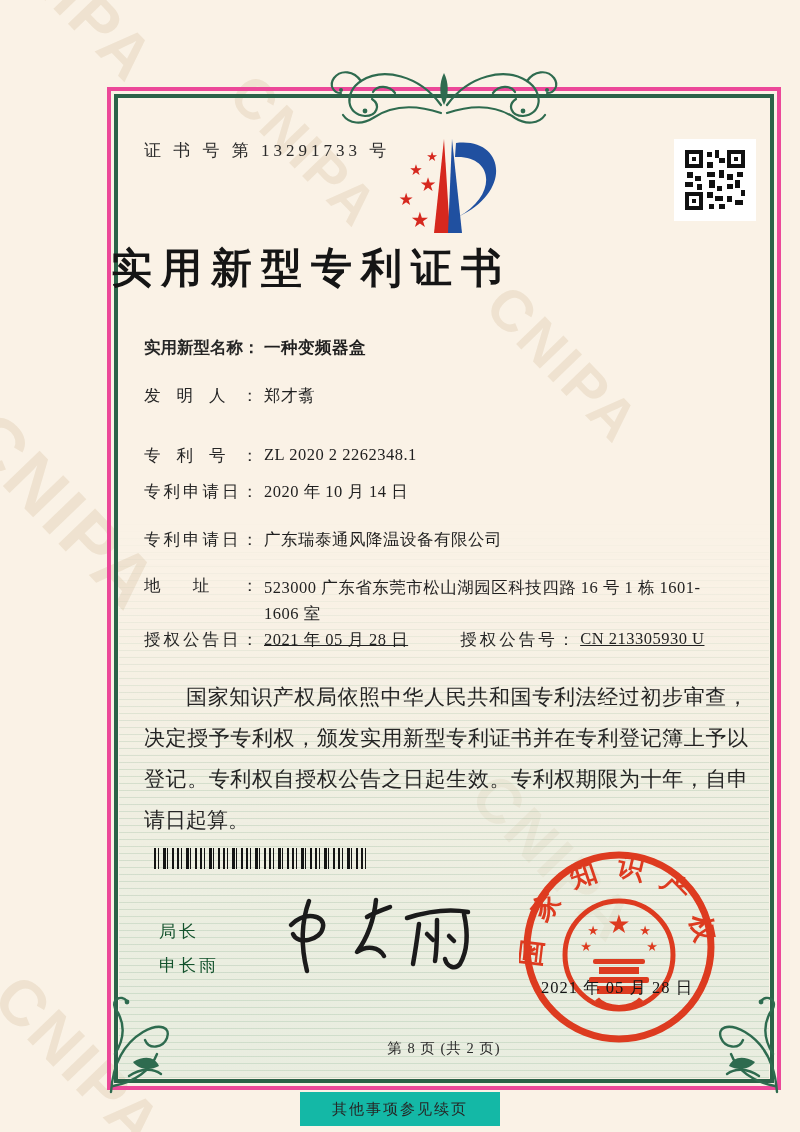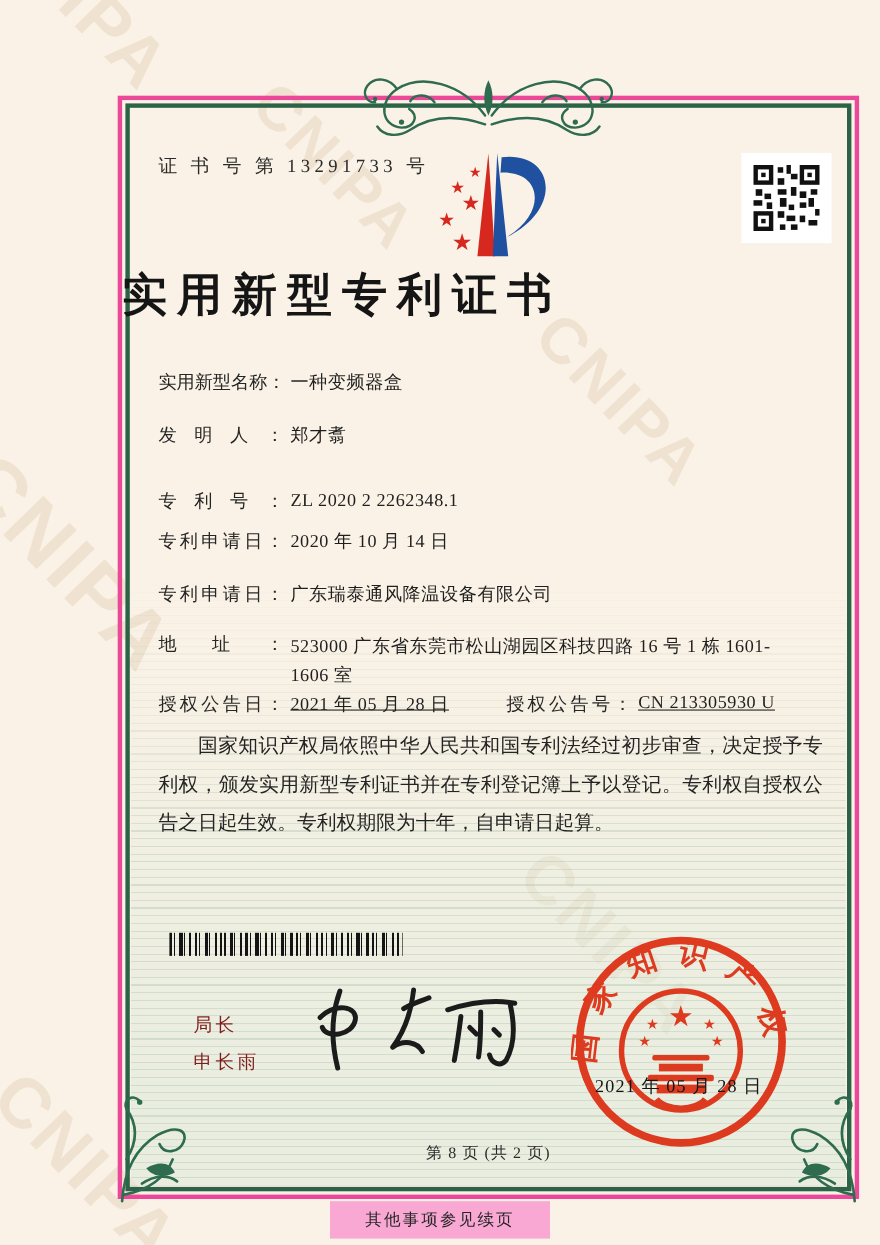--- a/index.html
+++ b/index.html
@@ -67,51 +67,51 @@
     text-align:justify;text-align-last:justify;
     color:#262626;vertical-align:top;
   }
   .fvalue{margin-left:6px;color:#1f1f1f;letter-spacing:0.5px;vertical-align:top;}
   .fvalue.wrap{
     display:inline-block;width:452px;white-space:normal;
     line-height:1.55;
   }
   .fpair2{margin-left:52px;}
   .body-text{
-    position:absolute;left:33px;top:570px;width:604px;
-    font-size:18px;line-height:1.95;text-align:justify;color:#242424;
+    position:absolute;left:33px;top:586px;width:604px;
+    font-size:21px;line-height:1.95;text-align:justify;color:#242424;
   }
   .body-text p{margin:0;text-indent:2em;}
   .barcode{
     position:absolute;left:43px;top:757px;width:212px;height:21px;
     background:repeating-linear-gradient(90deg,
       #141414 0 2px,transparent 2px 4px,
       #141414 4px 5px,transparent 5px 9px,
       #141414 9px 12px,transparent 12px 13px,
       #141414 13px 14px,transparent 14px 18px,
       #141414 18px 20px,transparent 20px 23px);
   }
   .officer{
-    position:absolute;left:65px;top:824px;
+    position:absolute;left:48px;top:824px;
     font-family:"Liberation Sans","DejaVu Sans",sans-serif;
-    font-size:17px;letter-spacing:3px;color:#7f1d1d;line-height:2.0;
+    font-size:17px;letter-spacing:3px;color:#14532d;line-height:2.0;
   }
   .signature{position:absolute;left:160px;top:798px;}
   .seal{position:absolute;left:408px;top:756px;opacity:0.93;}
   .seal-date{
     position:absolute;left:430px;top:886px;width:225px;
     font-size:16.5px;letter-spacing:1px;color:#141414;white-space:nowrap;
   }
   .page-info{
     position:absolute;left:0;top:948px;width:100%;text-align:center;
     font-size:14.5px;letter-spacing:1px;color:#2a2a2a;
   }
   .continuation{
     position:absolute;left:300px;top:1092px;width:200px;height:34px;
-    background:#f9a8d4;z-index:5;
+    background:#14b8a6;z-index:5;
     display:flex;align-items:center;justify-content:center;
     font-size:15px;letter-spacing:2px;color:#262626;
   }
 </style>
 </head>
 <body>
 
 <div class="wm" style="left:-34px;top:-42px;font-size:64px;">CNIPA</div>
 <div class="wm" style="left:212px;top:118px;font-size:56px;">CNIPA</div>
 <div class="wm" style="left:468px;top:330px;font-size:58px;">CNIPA</div>
@@ -231,21 +231,21 @@
           <rect x="9" y="9" width="4" height="4"></rect>
             <rect x="51" y="9" width="4" height="4"></rect>
             <rect x="9" y="51" width="4" height="4"></rect>
         </g>
       </svg>
     </div>
 
     <div class="cert-title">实用新型专利证书</div>
 
     <div class="fields">
-      <div class="frow" style="top:0px;">
+      <div class="frow" style="top:0px;font-weight:bold;">
         <span class="flabel">实用新型名称：</span><span class="fvalue">一种变频器盒</span>
       </div>
       <div class="frow" style="top:48px;">
         <span class="flabel">发明人：</span><span class="fvalue">郑才翥</span>
       </div>
       <div class="frow" style="top:108px;font-family:Liberation Serif, serif;">
         <span class="flabel">专利号：</span><span class="fvalue">ZL 2020 2 2262348.1</span>
       </div>
       <div class="frow" style="top:144px;">
         <span class="flabel">专利申请日：</span><span class="fvalue">2020 年 10 月 14 日</span>

